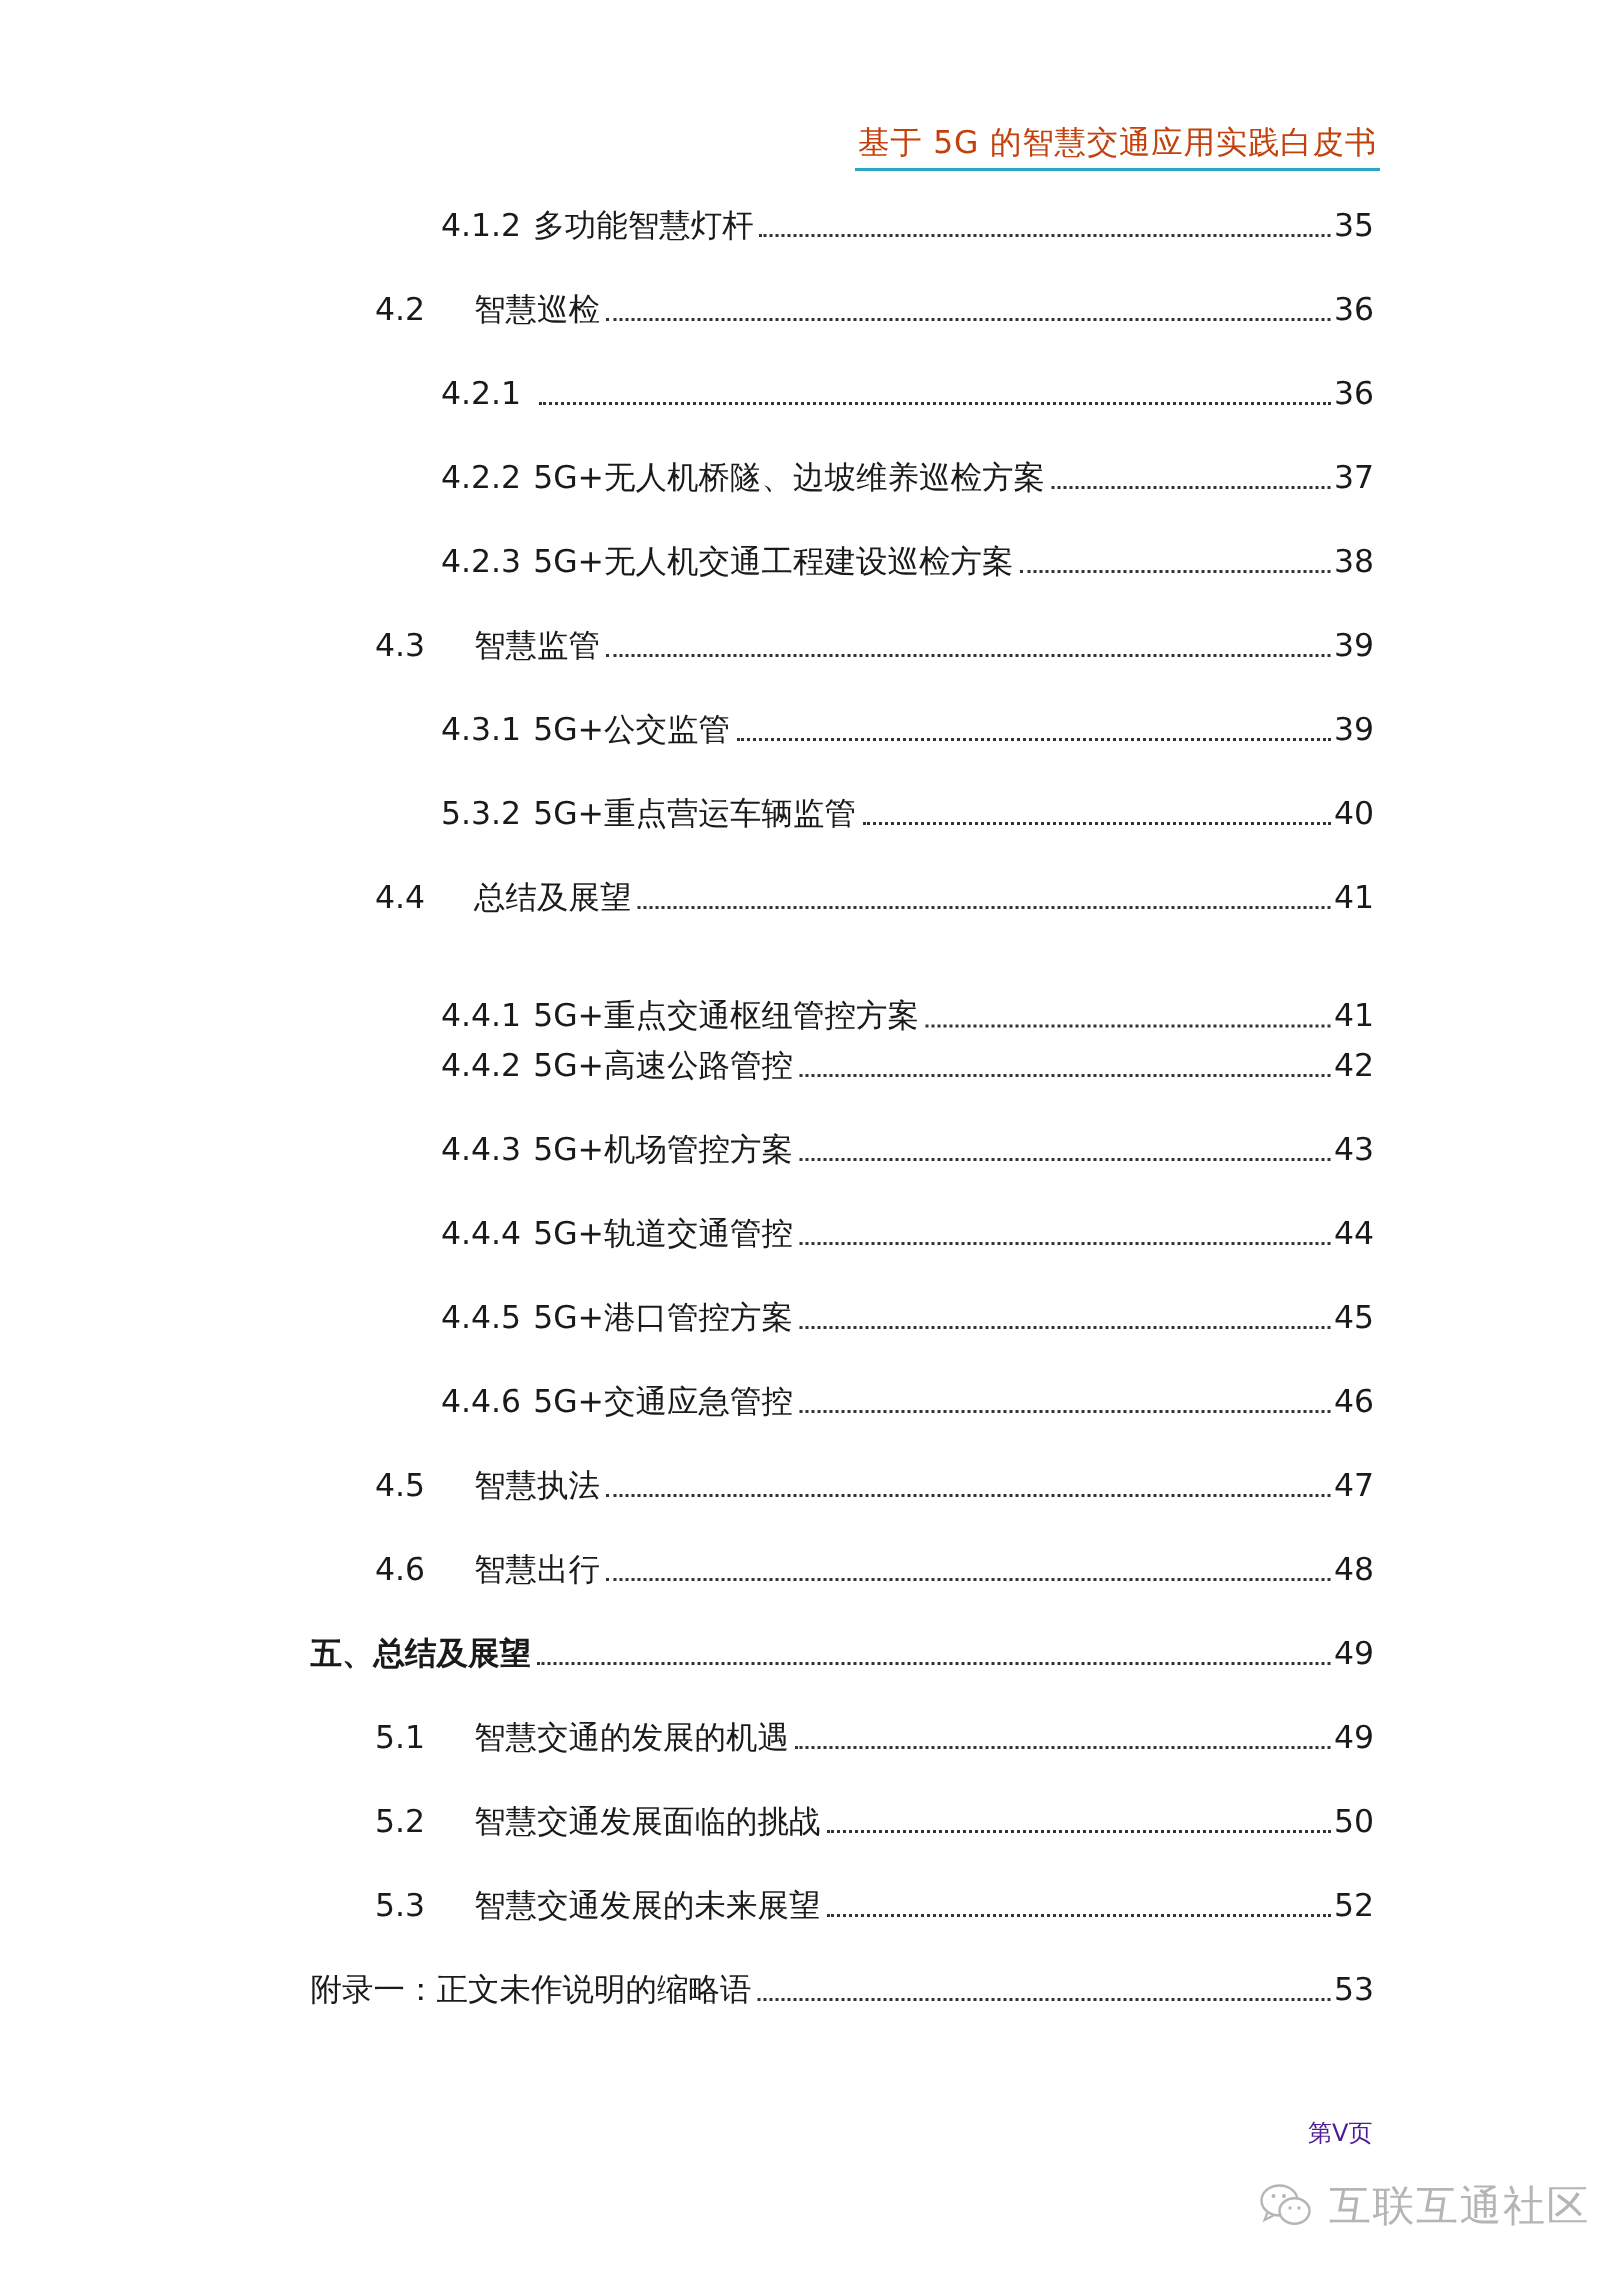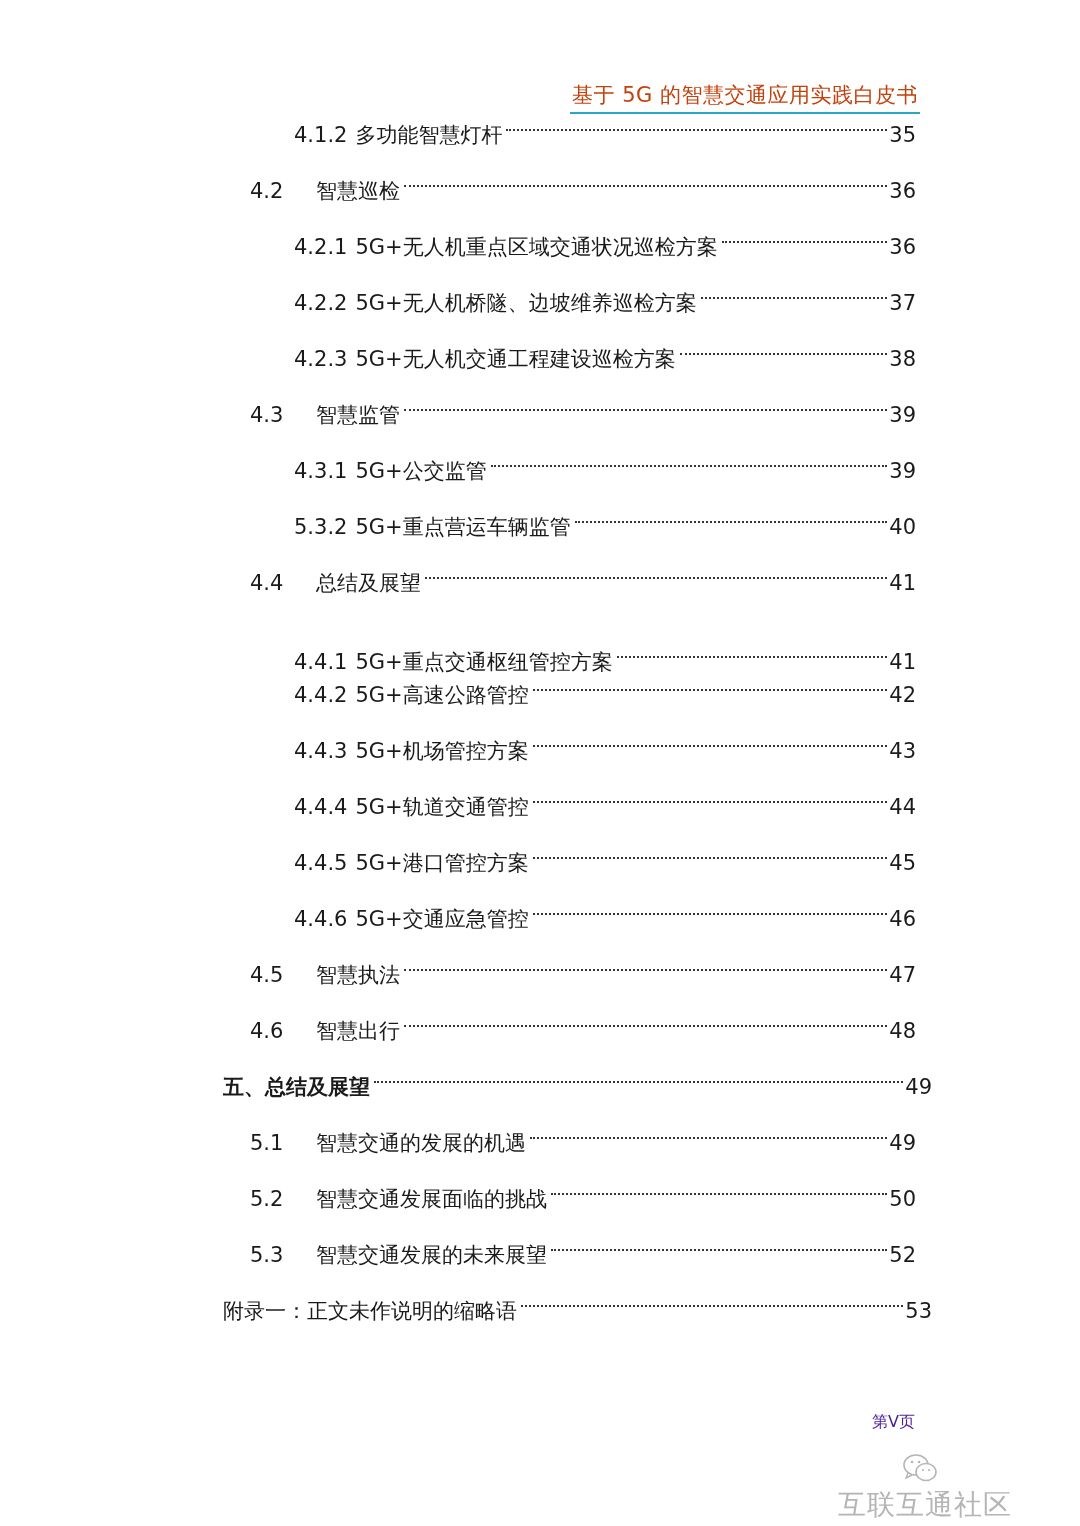--- a/index.html
+++ b/index.html
@@ -2,33 +2,33 @@
 <html><head>
 <meta charset="utf-8">
 <style>
   html, body { margin: 0; padding: 0; background: #ffffff; }
   body { width: 1080px; height: 1526px; position: relative; overflow: hidden;
          font-family: "DejaVu Sans", "Liberation Sans", sans-serif; color: #1a1a1a; }
   .header { position: absolute; left: 570px; top: 80px; width: 350px; }
   .header-title { font-size: 21px; color: #c2410c; text-align: right; padding-right: 2px; letter-spacing: 0.5px; line-height: 30px; }
   .header-rule { height: 2px; background: #2aa6c9; margin-top: 2px; }
   .toc { position: absolute; left: 0; top: 122px; width: 1080px; }
-  .toc-row { position: absolute; height: 56px; display: flex; align-items: flex-start; font-size: 21px; line-height: 26px; }
+  .toc-row { position: absolute; height: 56px; display: flex; align-items: center; font-size: 21px; line-height: 26px; }
   .toc-row .num { white-space: pre; }
   .toc-row .title { white-space: nowrap; }
   .toc-row .leader { flex: 1; border-bottom: 2px dotted #333; margin: 0 2px 0 4px; transform: translateY(7px); height: 0; }
   .toc-row .page { white-space: nowrap; }
-  .lvl0 { left: 223px; width: 709px; }
+  .lvl0 { left: 207px; width: 709px; }
   .lvl1 { left: 250px; width: 666px; }
   .lvl1 .num { width: 66px; display: inline-block; }
   .lvl2 { left: 294px; width: 622px; }
   .lvl2 .num { margin-right: 8px; }
   .bold { font-weight: bold; }
   .footer-page { position: absolute; left: 872px; top: 1412px; font-size: 16px; color: #4c1d95; }
-  .watermark { position: absolute; left: 838px; top: 1452px; display: flex; align-items: center; color: #b5b5b5; font-size: 28px; letter-spacing: 1px; flex-direction: column; }
+  .watermark { position: absolute; left: 838px; top: 1452px; display: flex; align-items: center; color: #b5b5b5; font-size: 28px; letter-spacing: 1px; }
   .watermark svg { margin-right: 8px; }
 </style>
 </head>
 <body>
 
 <div class="header">
   <div class="header-title">基于 5G 的智慧交通应用实践白皮书</div>
   <div class="header-rule"></div>
 </div>
 
@@ -41,21 +41,20 @@
     <span class="page">35</span>
   </div>
   <div class="toc-row lvl1" style="top:56px">
     <span class="num">4.2</span>
     <span class="title">智慧巡检</span>
     <span class="leader"></span>
     <span class="page">36</span>
   </div>
   <div class="toc-row lvl2" style="top:112px">
     <span class="num">4.2.1</span>
-    <span class="title">5G+无人机重点区域交通状况巡检方案</span>
     <span class="leader"></span>
     <span class="page">36</span>
   </div>
   <div class="toc-row lvl2" style="top:168px">
     <span class="num">4.2.2</span>
     <span class="title">5G+无人机桥隧、边坡维养巡检方案</span>
     <span class="leader"></span>
     <span class="page">37</span>
   </div>
   <div class="toc-row lvl2" style="top:224px">

